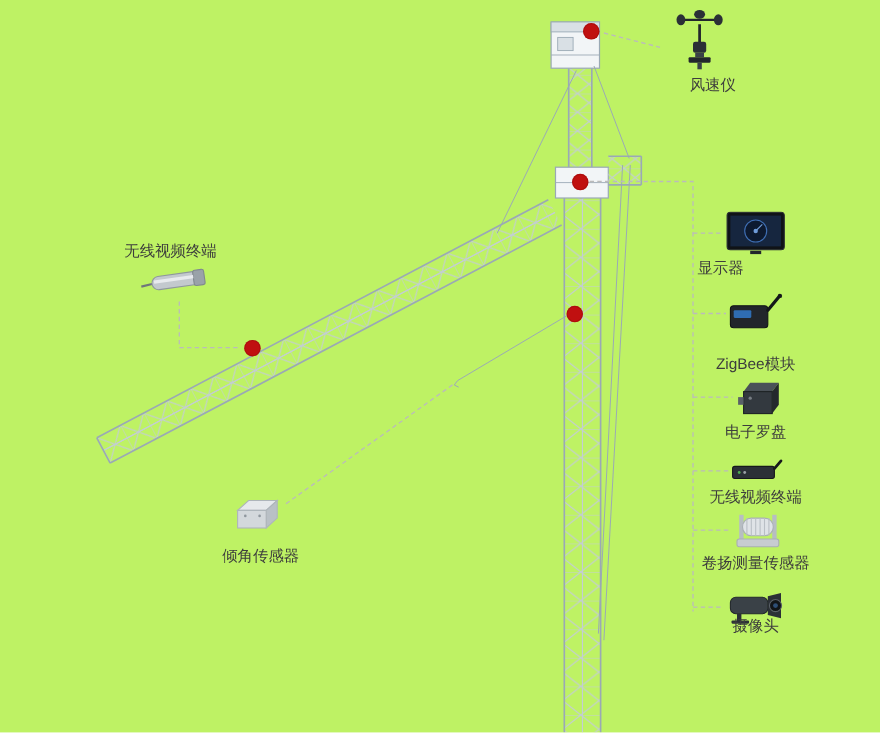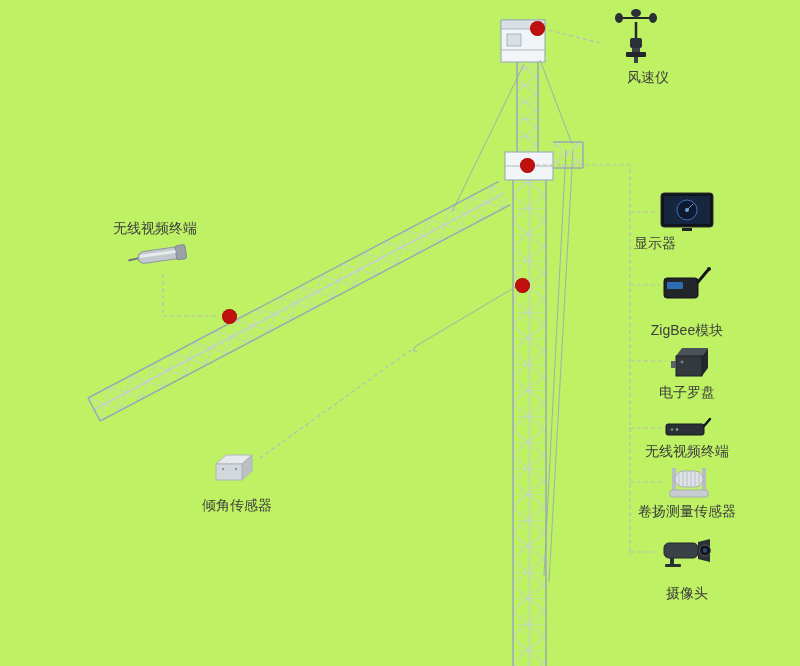--- a/index.html
+++ b/index.html
@@ -204,15 +204,15 @@
   <div class="icon" style="left:660px;top:534px;width:52px;height:36px">
     <svg viewBox="0 0 52 36">
       <rect x="4" y="9" width="34" height="15" rx="5" fill="#3a4147" stroke="#23282d"></rect>
       <polygon points="38,8 50,5 50,28 38,25" fill="#2b3036"></polygon>
       <circle cx="45" cy="16.5" r="5.5" fill="#121518" stroke="#5a6167"></circle>
       <circle cx="45" cy="16.5" r="2.2" fill="#2e4e75"></circle>
       <rect x="10" y="24" width="4" height="7" fill="#2b3036"></rect>
       <rect x="5" y="30" width="16" height="3" rx="1" fill="#2b3036"></rect>
     </svg>
   </div>
-  <div class="label" style="left:632px;top:584px;width:110px">摄像头</div>
+  <div class="label" style="left:632px;top:560px;width:110px">摄像头</div>
 
 </div>
 
 </body></html>

